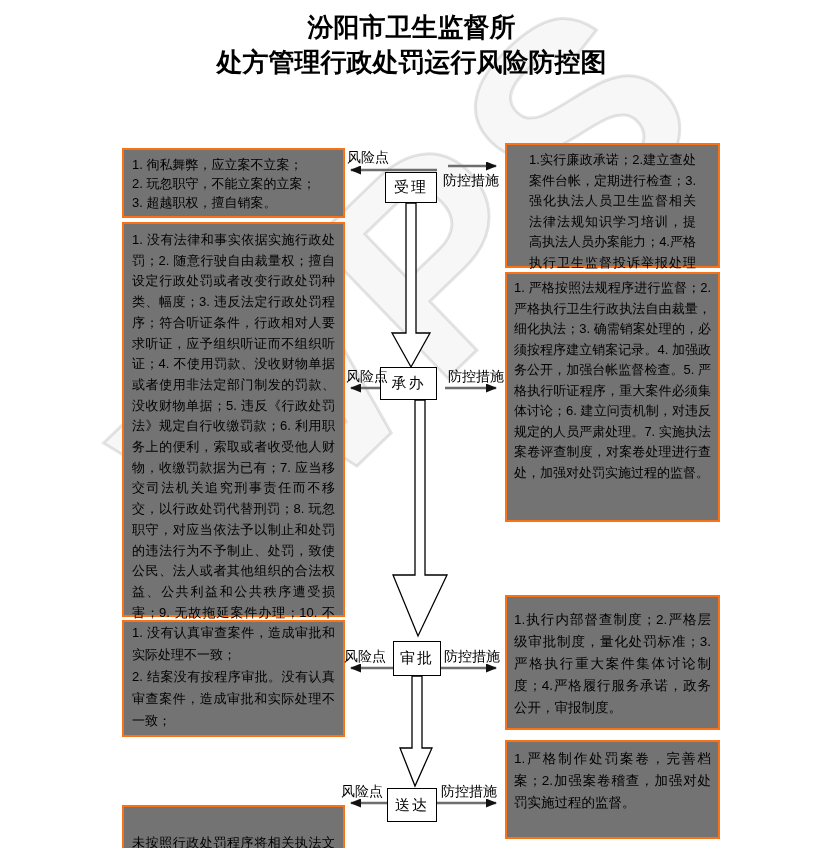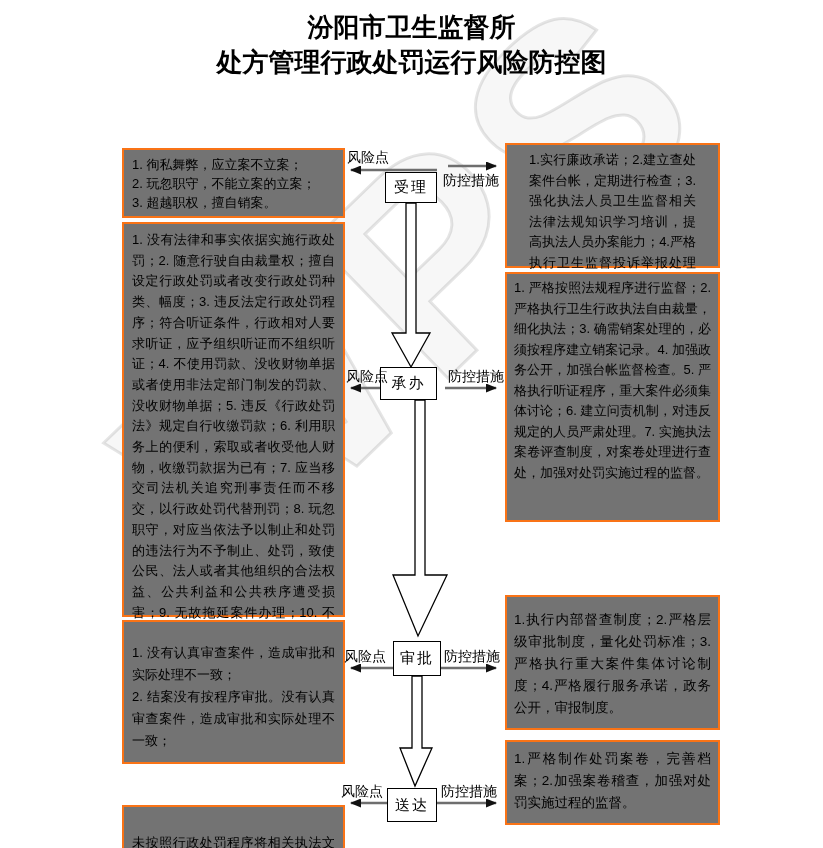--- a/index.html
+++ b/index.html
@@ -23,26 +23,26 @@
   .box {
     position:absolute; box-sizing:border-box; background:#737373;
     border:2px solid #f97316; font-size:13px; text-align:justify;
     z-index:3; padding:5px 8px;
   }
   .pre { white-space:pre-line; }
   .left-col  { left:122px; width:223px; }
   .right-col { left:505px; width:215px; }
   .box-l1 { top:148px; height:70px;  line-height:19px; }
   .box-l2 { top:222px; height:395px; line-height:20.7px; padding-top:6px; }
-  .box-l3 { top:620px; height:144px; line-height:22px; padding-top:20px; }
+  .box-l3 { top:620px; height:117px; line-height:22px; padding-top:0; }
   .box-l4 { top:757px; height:100px;  line-height:24px; display:flex; align-items:center;margin-top:48px; }
   .box-r1 { top:143px; height:125px; line-height:20.5px; padding:5px 22px; }
   .box-r2 { top:272px; height:250px; line-height:20.5px; padding:4px 7px; }
   .box-r3 { top:595px; height:135px; line-height:22px; font-size:13.5px; padding:12px 7px; }
-  .box-r4 { top:740px; height:85px;  line-height:22px; font-size:13.5px; padding:6px 7px; }
+  .box-r4 { top:740px; height:99px;  line-height:22px; font-size:13.5px; padding:6px 7px; }
   .node {
     position:absolute; box-sizing:border-box; background:#ffffff;
     border:1px solid #000; display:flex; align-items:center; justify-content:center;
     font-size:15px; letter-spacing:2px; z-index:4;
   }
   .node-1 { left:385px; top:172px; width:52px; height:31px; }
   .node-2 { left:380px; top:367px; width:57px; height:33px; }
   .node-3 { left:393px; top:641px; width:48px; height:35px; }
   .node-4 { left:387px; top:788px; width:50px; height:34px; }
   .lbl { position:absolute; font-size:14px; z-index:5; white-space:nowrap; }

